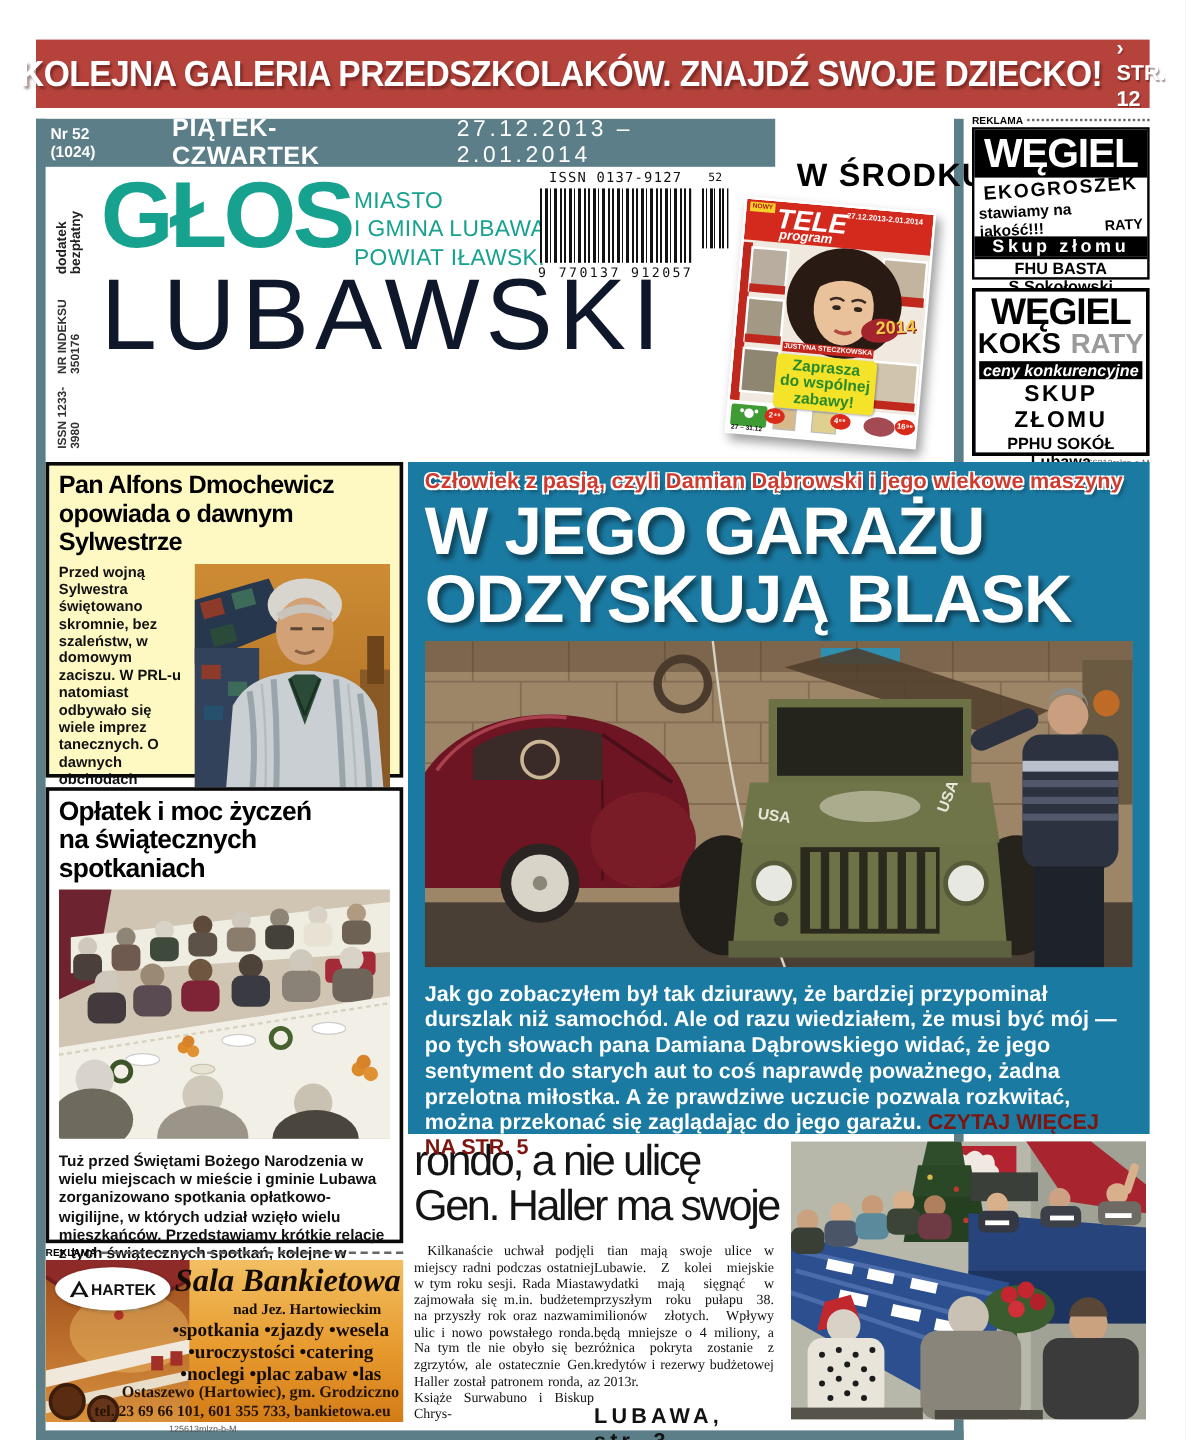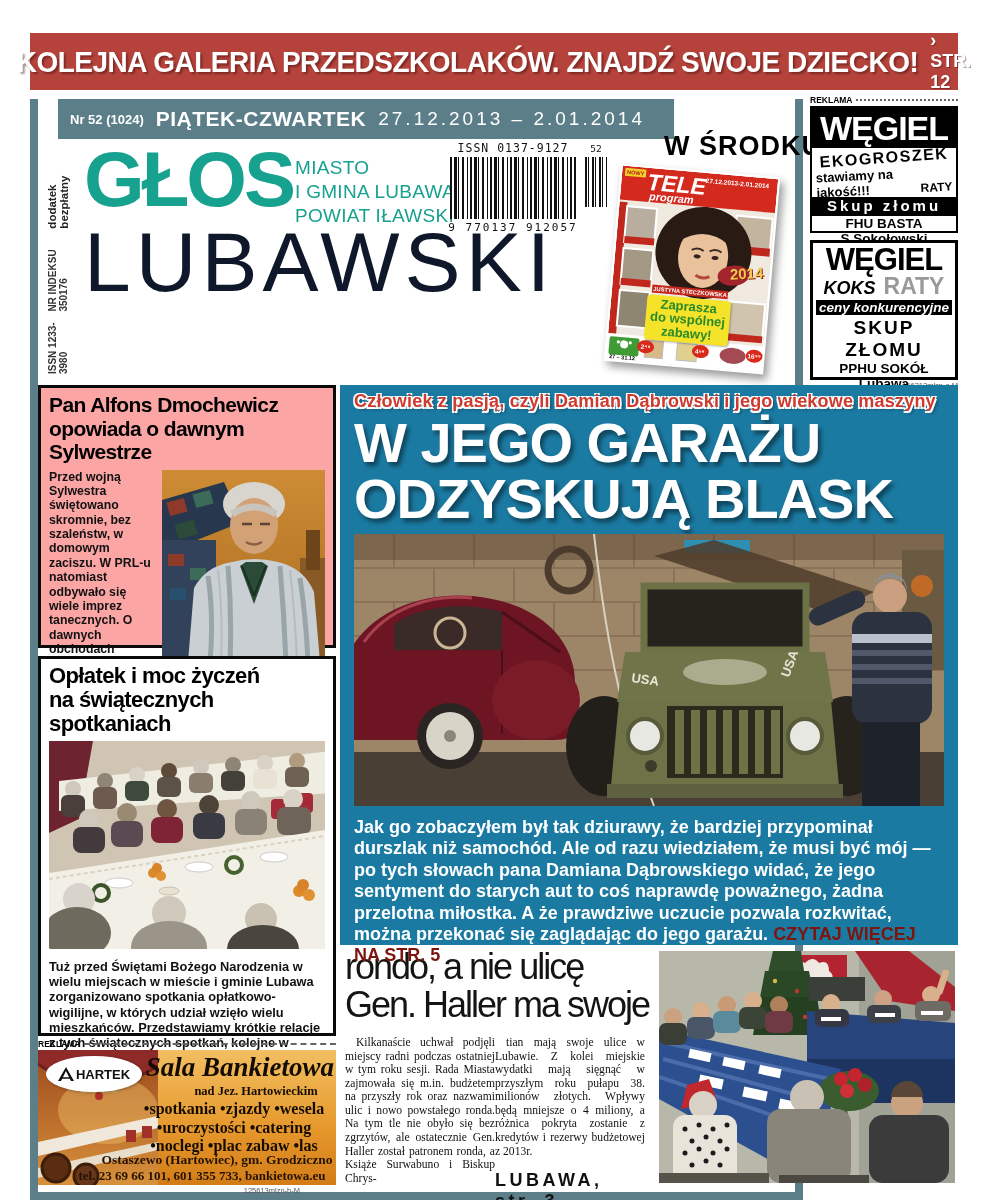--- a/index.html
+++ b/index.html
@@ -12,21 +12,21 @@
   
   .top-banner { left:30px; top:33px; width:928px; height:57px; background:#b5433b;
     display:flex; align-items:center; justify-content:center; gap:12px; }
   .top-banner-text { color:#fff; font-size:28px; font-weight:800; letter-spacing:-0.5px;
     text-shadow:2px 2px 2px rgba(60,10,10,.45); transform:scaleY(1.08); white-space:nowrap; }
   .top-banner-ref { color:#fff; font-size:18px; font-weight:800; text-shadow:1px 1px 1px rgba(60,10,10,.45); }
 
   
   .frame { left:30px; top:99px; width:773px; height:1101px; border:8px solid #5b7e88; border-top:none; background:#fff; z-index:1; }
   .issue-bar { left:30px; top:99px; width:616px; height:40px; background:#5b7e88; color:#fff;
-    display:flex; align-items:center; padding-left:12px; gap:12px; z-index:2;margin-left:28px; }
+    display:flex; align-items:center; padding-left:12px; gap:28px; z-index:2; }
   .issue-no { font-size:13px; font-weight:700; }
   .day-label { font-size:21px; font-weight:800; letter-spacing:.5px; }
   .date-range { font-size:19px; font-weight:400; letter-spacing:3px; }
 
   
   .vertical-info { left:46px; top:374px; width:230px; transform:rotate(-90deg); transform-origin:0 0;
     display:flex; justify-content:space-between; align-items:baseline; font-size:10px; font-weight:700; color:#333; z-index:2; }
   .vertical-info .note { font-size:11.5px; color:#222; }
   .logo-top { left:84px; top:140px; font-size:78px; font-weight:700; color:#17a18f; letter-spacing:-3px; line-height:1; z-index:2; }
   .logo-bottom { left:84px; top:220px; font-size:84px; font-weight:400; color:#0f172a; letter-spacing:5px; line-height:1; z-index:2; }
@@ -69,30 +69,30 @@
   .ad1-l2 { font-size:13px; font-weight:800; }
   .ad1-raty { font-size:12px; font-weight:800; }
   .ad1-skup { background:#000; color:#fff; text-align:center; font-size:15px; font-weight:800; letter-spacing:3px; padding:0 2px; }
   .ad1-company { text-align:center; font-size:13.5px; font-weight:800; border-top:2px solid #000; }
   .ad1-address { text-align:center; font-size:12px; font-weight:700; }
   .ad1-phones { text-align:center; font-size:14.5px; font-weight:800; border-top:2px solid #000; }
   .ad-code { position:absolute; font-size:7.5px; color:#555; text-align:right; width:148px; }
   .ad2 { left:810px; top:240px; width:148px; height:140px; border:3px solid #000; background:#fff; z-index:2; padding-top:1px; }
   .ad2-title { text-align:center; font-size:31px; font-weight:800; letter-spacing:-1px; line-height:1; }
   .ad2-row { display:flex; justify-content:center; gap:8px; align-items:baseline; line-height:1; }
-  .ad2-koks { font-size:18px; font-weight:800; font-style:italic; }
+  .ad2-koks { font-size:24px; font-weight:800; }
   .ad2-raty { font-size:23px; font-weight:800; color:#9a9a9a; }
   .ad2-bar { background:#000; color:#fff; font-style:italic; font-weight:800; font-size:13.5px; text-align:center; margin:2px 3px; }
   .ad2-skup { text-align:center; font-size:19px; font-weight:800; letter-spacing:2px; }
   .ad2-company { text-align:center; font-size:13.5px; font-weight:800; }
   .ad2-addr, .ad2-tel { text-align:center; font-size:11.5px; font-weight:700; line-height:1.15; }
   .ad2-phones { text-align:center; font-size:11.5px; font-weight:800; }
 
   
-  .alfons-box { left:38px; top:385px; width:298px; height:263px; border:3px solid #0a0a0a; background:#fca5a5; padding:5px 8px; z-index:2; }
+  .alfons-box { left:38px; top:385px; width:298px; height:263px; border:3px solid #0a0a0a; background:#fef9c3; padding:5px 8px; z-index:2; }
   .box-title { font-size:21px; font-weight:800; line-height:1.12; letter-spacing:-0.6px; color:#000; }
   .alfons-row { display:flex; gap:7px; margin-top:6px; }
   .alfons-body { width:110px; font-size:12.3px; font-weight:600; line-height:1.17; color:#111; }
   .ref-red { color:#c0272d; font-weight:800; }
   .photo-frame { overflow:hidden; }
 
   .oplatek-box { left:38px; top:656px; width:298px; height:380px; border:3px solid #0a0a0a; background:#fff; padding:5px 8px; z-index:2; }
   .oplatek-title { font-size:22px; font-weight:800; line-height:1.1; letter-spacing:-0.6px; }
   .oplatek-photo { margin-top:4px; }
   .oplatek-body { margin-top:6px; font-size:12.8px; font-weight:600; line-height:1.2; color:#111; }
@@ -105,21 +105,21 @@
     background:linear-gradient(180deg,#f2bf62 0%,#e79a2e 55%,#d37c17 100%); font-family:"Liberation Serif", serif; }
   .hartek-photo { position:absolute; left:0; top:0; }
   .hartek-logo { position:absolute; left:8px; top:6px; width:96px; height:36px; background:#fff; border-radius:50%;
     display:flex; align-items:center; justify-content:center; gap:2px; font-family:"Liberation Sans", sans-serif;
     font-size:13px; font-weight:800; color:#111; box-shadow:1px 1px 3px rgba(0,0,0,.3); }
   .hartek-title { position:absolute; left:104px; top:2px; width:192px; text-align:right; font-size:27px; font-style:italic; font-weight:700; color:#140c02; }
   .hartek-sub { position:absolute; left:140px; top:34px; width:156px; text-align:center; font-size:12.5px; font-weight:700; color:#140c02; }
   .hartek-features { position:absolute; left:96px; top:50px; width:200px; text-align:center; font-size:16px; font-weight:600; line-height:1.16; color:#140c02; }
   .hartek-address { position:absolute; left:60px; top:103px; width:238px; text-align:center; font-size:13.5px; font-weight:700; color:#241303; line-height:1.1; }
   .hartek-contact { position:absolute; left:30px; top:118px; width:268px; text-align:center; font-size:13px; font-weight:700; color:#241303; }
-  .hartek-code { left:38px; top:1186px; width:262px; text-align:right; font-size:7.5px; color:#555; z-index:2; }
+  .hartek-code { left:38px; top:1186px; width:262px; text-align:center; font-size:7.5px; color:#555; z-index:2; }
 
   
   .story { left:340px; top:385px; width:618px; height:560px; background:#1b7aa2; z-index:3; padding:6px 14px; }
   .kicker { font-size:18px; font-weight:800; color:#cf3a2e; letter-spacing:.2px; white-space:nowrap;
     text-shadow:-1.5px -1.5px 0 #fff, 1.5px -1.5px 0 #fff, -1.5px 1.5px 0 #fff, 1.5px 1.5px 0 #fff, 3px 3px 3px rgba(0,0,0,.35); }
   .headline { font-size:56px; font-weight:800; color:#fff; line-height:1.0; letter-spacing:-1px; margin-top:3px;
     text-shadow:3px 4px 4px rgba(0,0,0,.45); }
   .story-photo { margin-top:7px; }
   .lead { margin-top:7px; color:#fff; font-size:18px; font-weight:600; line-height:1.19; }
   .cta { color:#7d150f; font-weight:800; }

